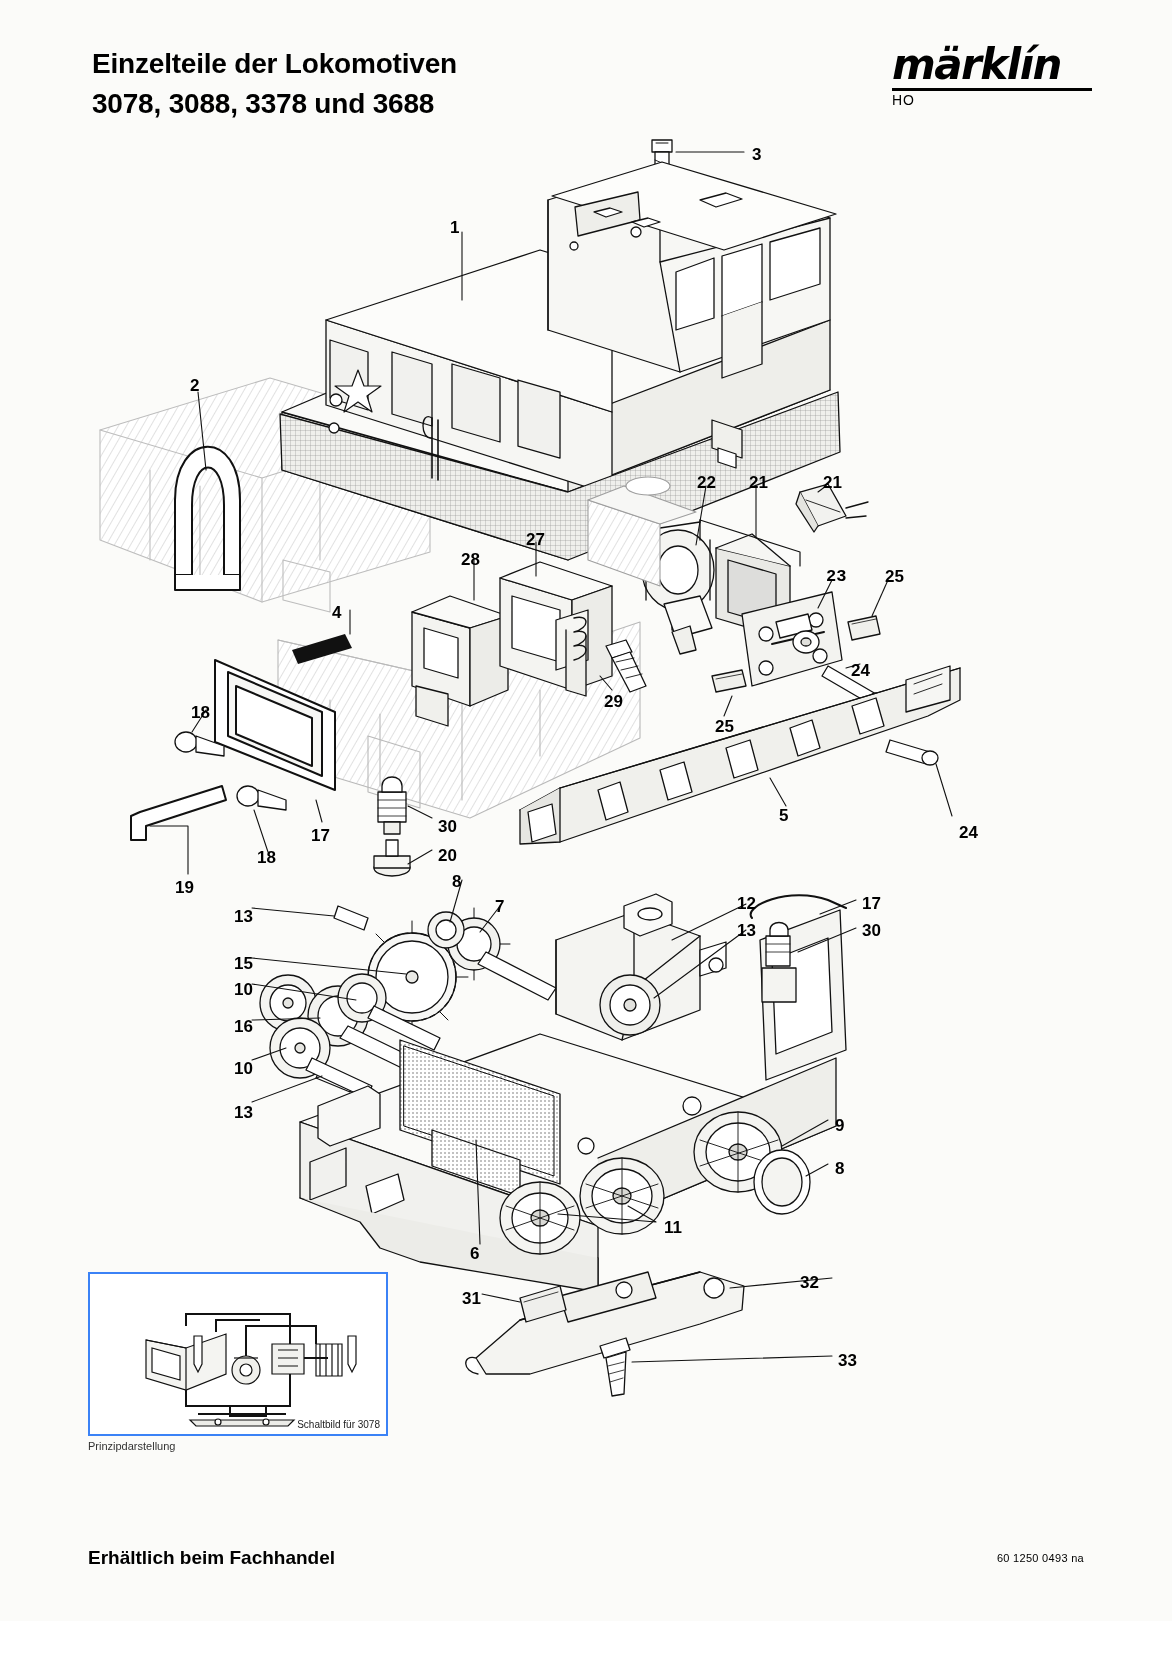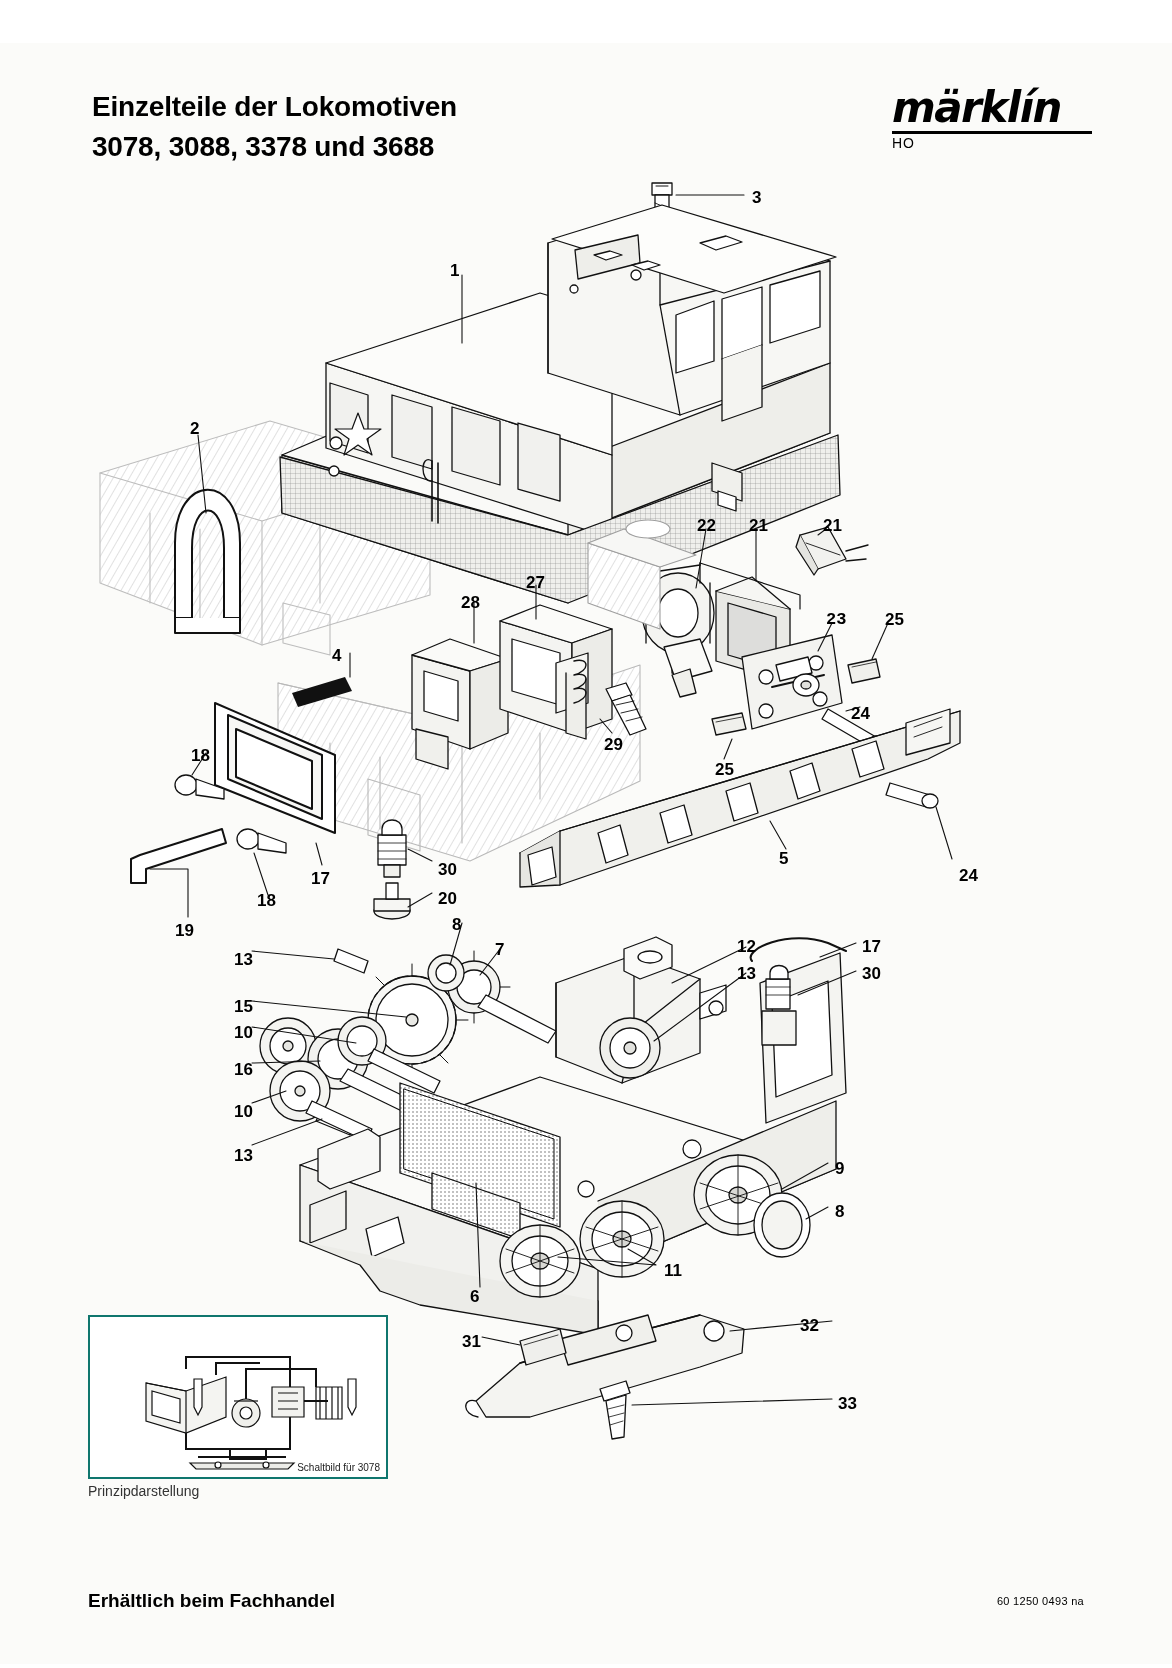--- a/index.html
+++ b/index.html
@@ -10,21 +10,20 @@
   body {
     font-family: "Liberation Sans", sans-serif;
     color: #000000;
   }
   #page {
     position: relative;
     width: 1172px;
     height: 1621px;
     background: #fbfbf9;
     overflow: hidden;
-    margin-top: 43px;
   }
   
   .title {
     position: absolute;
     left: 92px;
     top: 44px;
     font-size: 28px;
     font-weight: bold;
     line-height: 1.42;
     letter-spacing: -0.2px;
@@ -68,31 +67,31 @@
     position: absolute;
     right: 88px;
     top: 1552px;
     font-size: 11px;
     letter-spacing: 0.3px;
   }
   .caption-principle {
     position: absolute;
     left: 88px;
     top: 1440px;
-    font-size: 14px;
+    font-size: 11px;
     color: #333;
   }
   
   .inset {
     position: absolute;
     left: 88px;
     top: 1272px;
     width: 296px;
     height: 160px;
-    border: 2px solid #0f766e;
+    border: 2px solid #3b82f6;
     background: #fff;
   }
   .inset-label {
     position: absolute;
     right: 6px;
     bottom: 4px;
     font-size: 10px;
     color: #222;
   }
   

